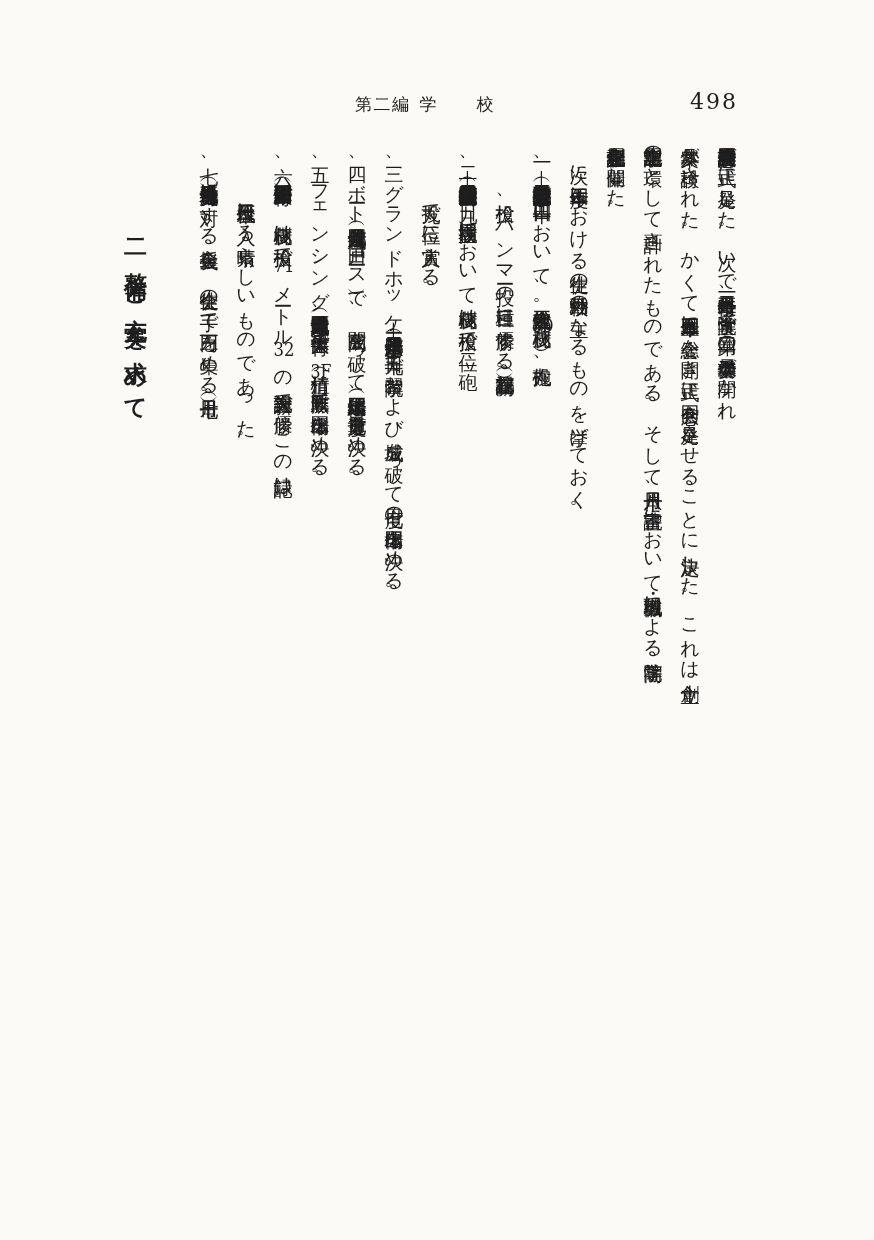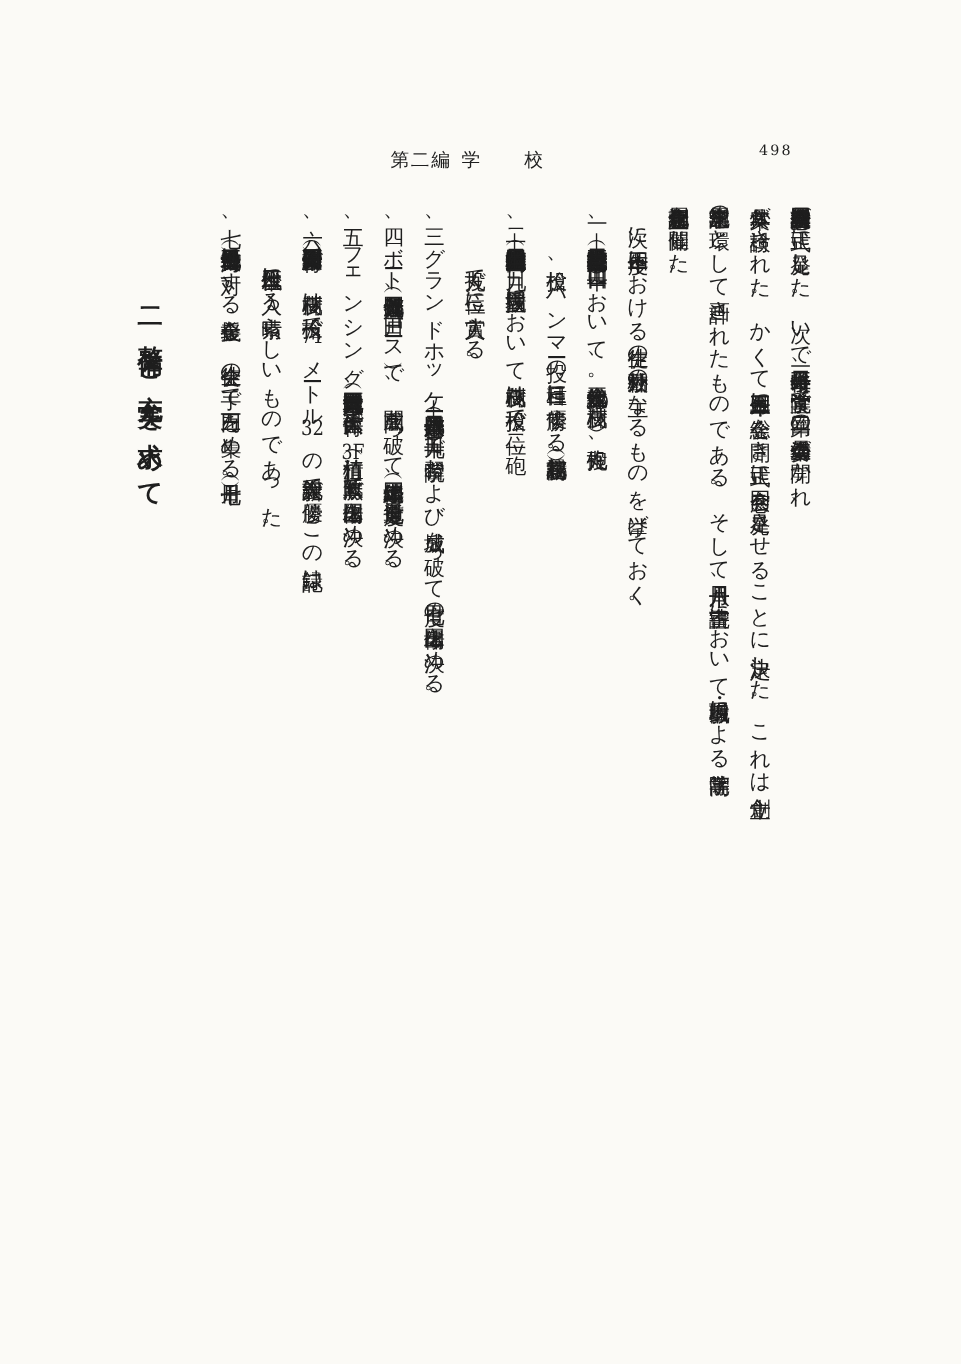--- a/index.html
+++ b/index.html
@@ -3,31 +3,31 @@
 <meta charset="utf-8">
 <style>
   html,body{margin:0;padding:0;}
   body{
     width:874px;height:1240px;
     background:#fbfaf6;
     font-family:"DejaVu Serif","Liberation Serif",serif;
     color:#1e1e1e;
     -webkit-font-smoothing:antialiased;
   }
-  .page{position:relative;width:874px;height:968px;overflow:hidden;margin-top:41px;}
+  .page{position:relative;width:874px;height:968px;overflow:hidden;}
 
   
   .running-header{
     position:absolute;left:355px;top:93px;
     font-size:17px;letter-spacing:1.5px;white-space:pre;
   }
   .hdr-title{margin-left:9px;letter-spacing:2px;}
   .page-number{
     position:absolute;left:690px;top:89px;
-    font-size:13px;letter-spacing:2px;
+    font-size:22px;letter-spacing:2px;
   }
 
   
   .body-text{
     position:absolute;top:133px;right:128px;height:1090px;
     writing-mode:vertical-rl;
     font-size:19px;line-height:37px;letter-spacing:0;
   }
   .col{margin:0;padding:0;white-space:nowrap;}
   .ind1{text-indent:1em;}

